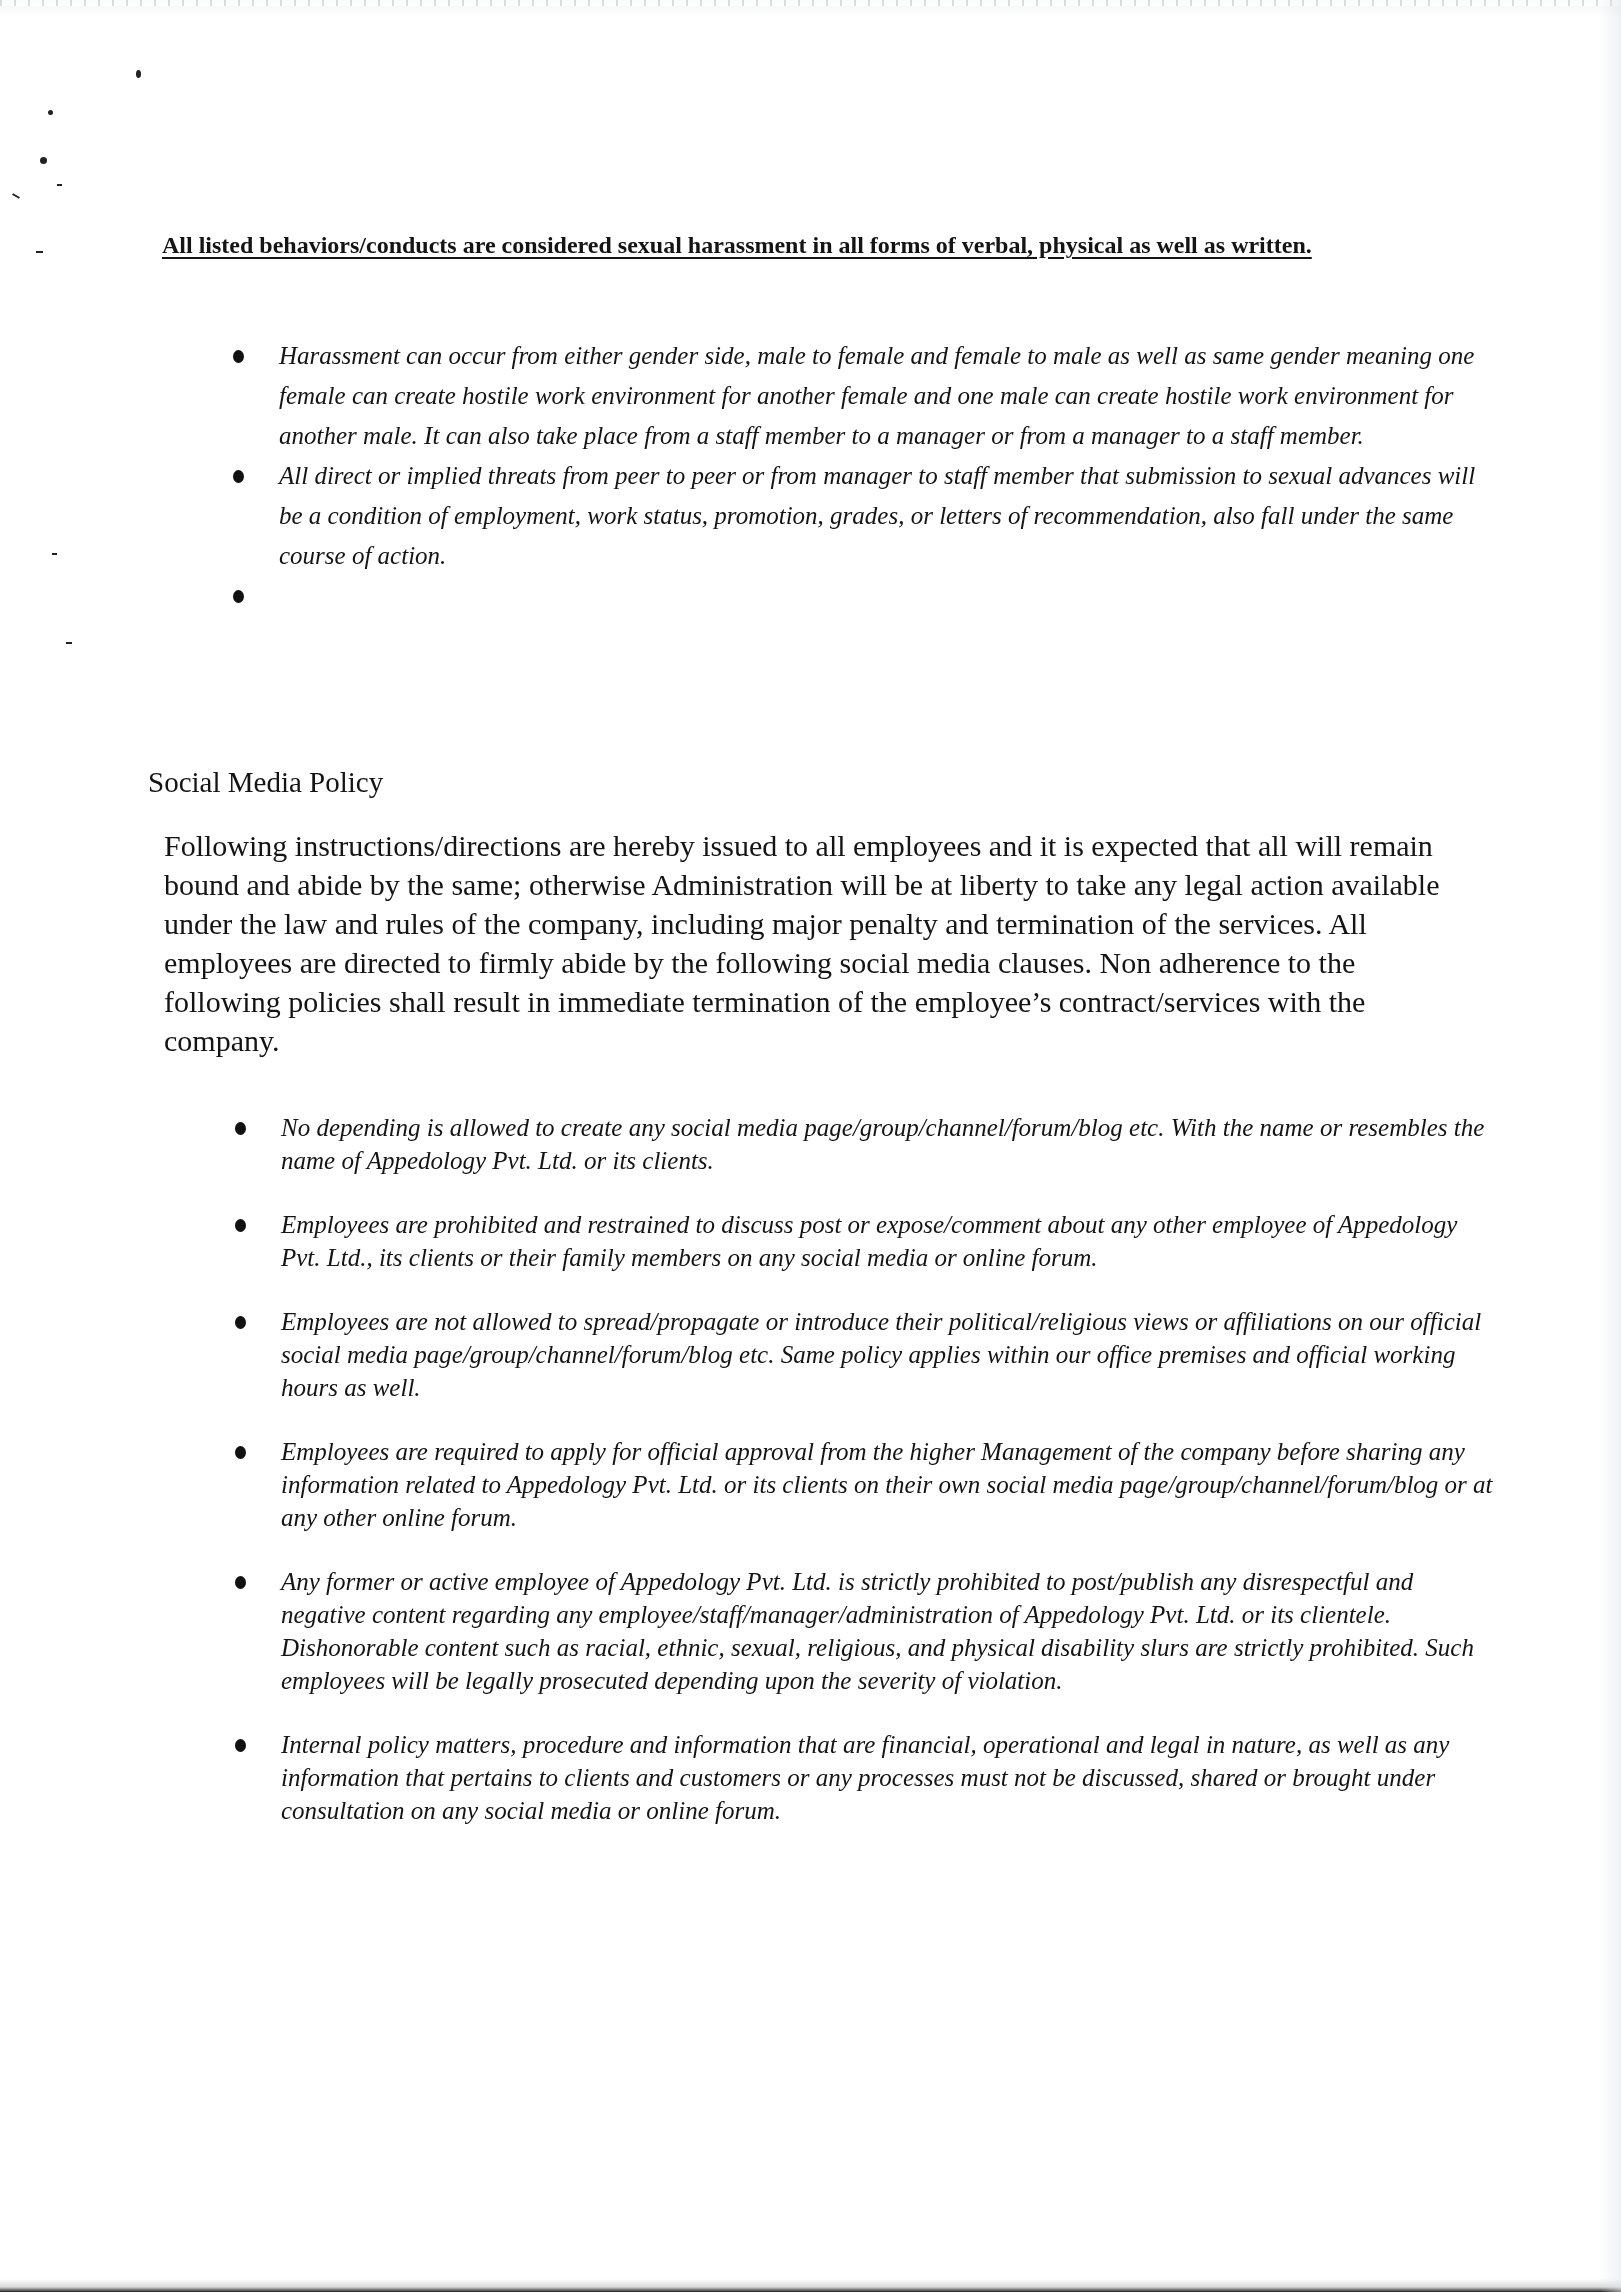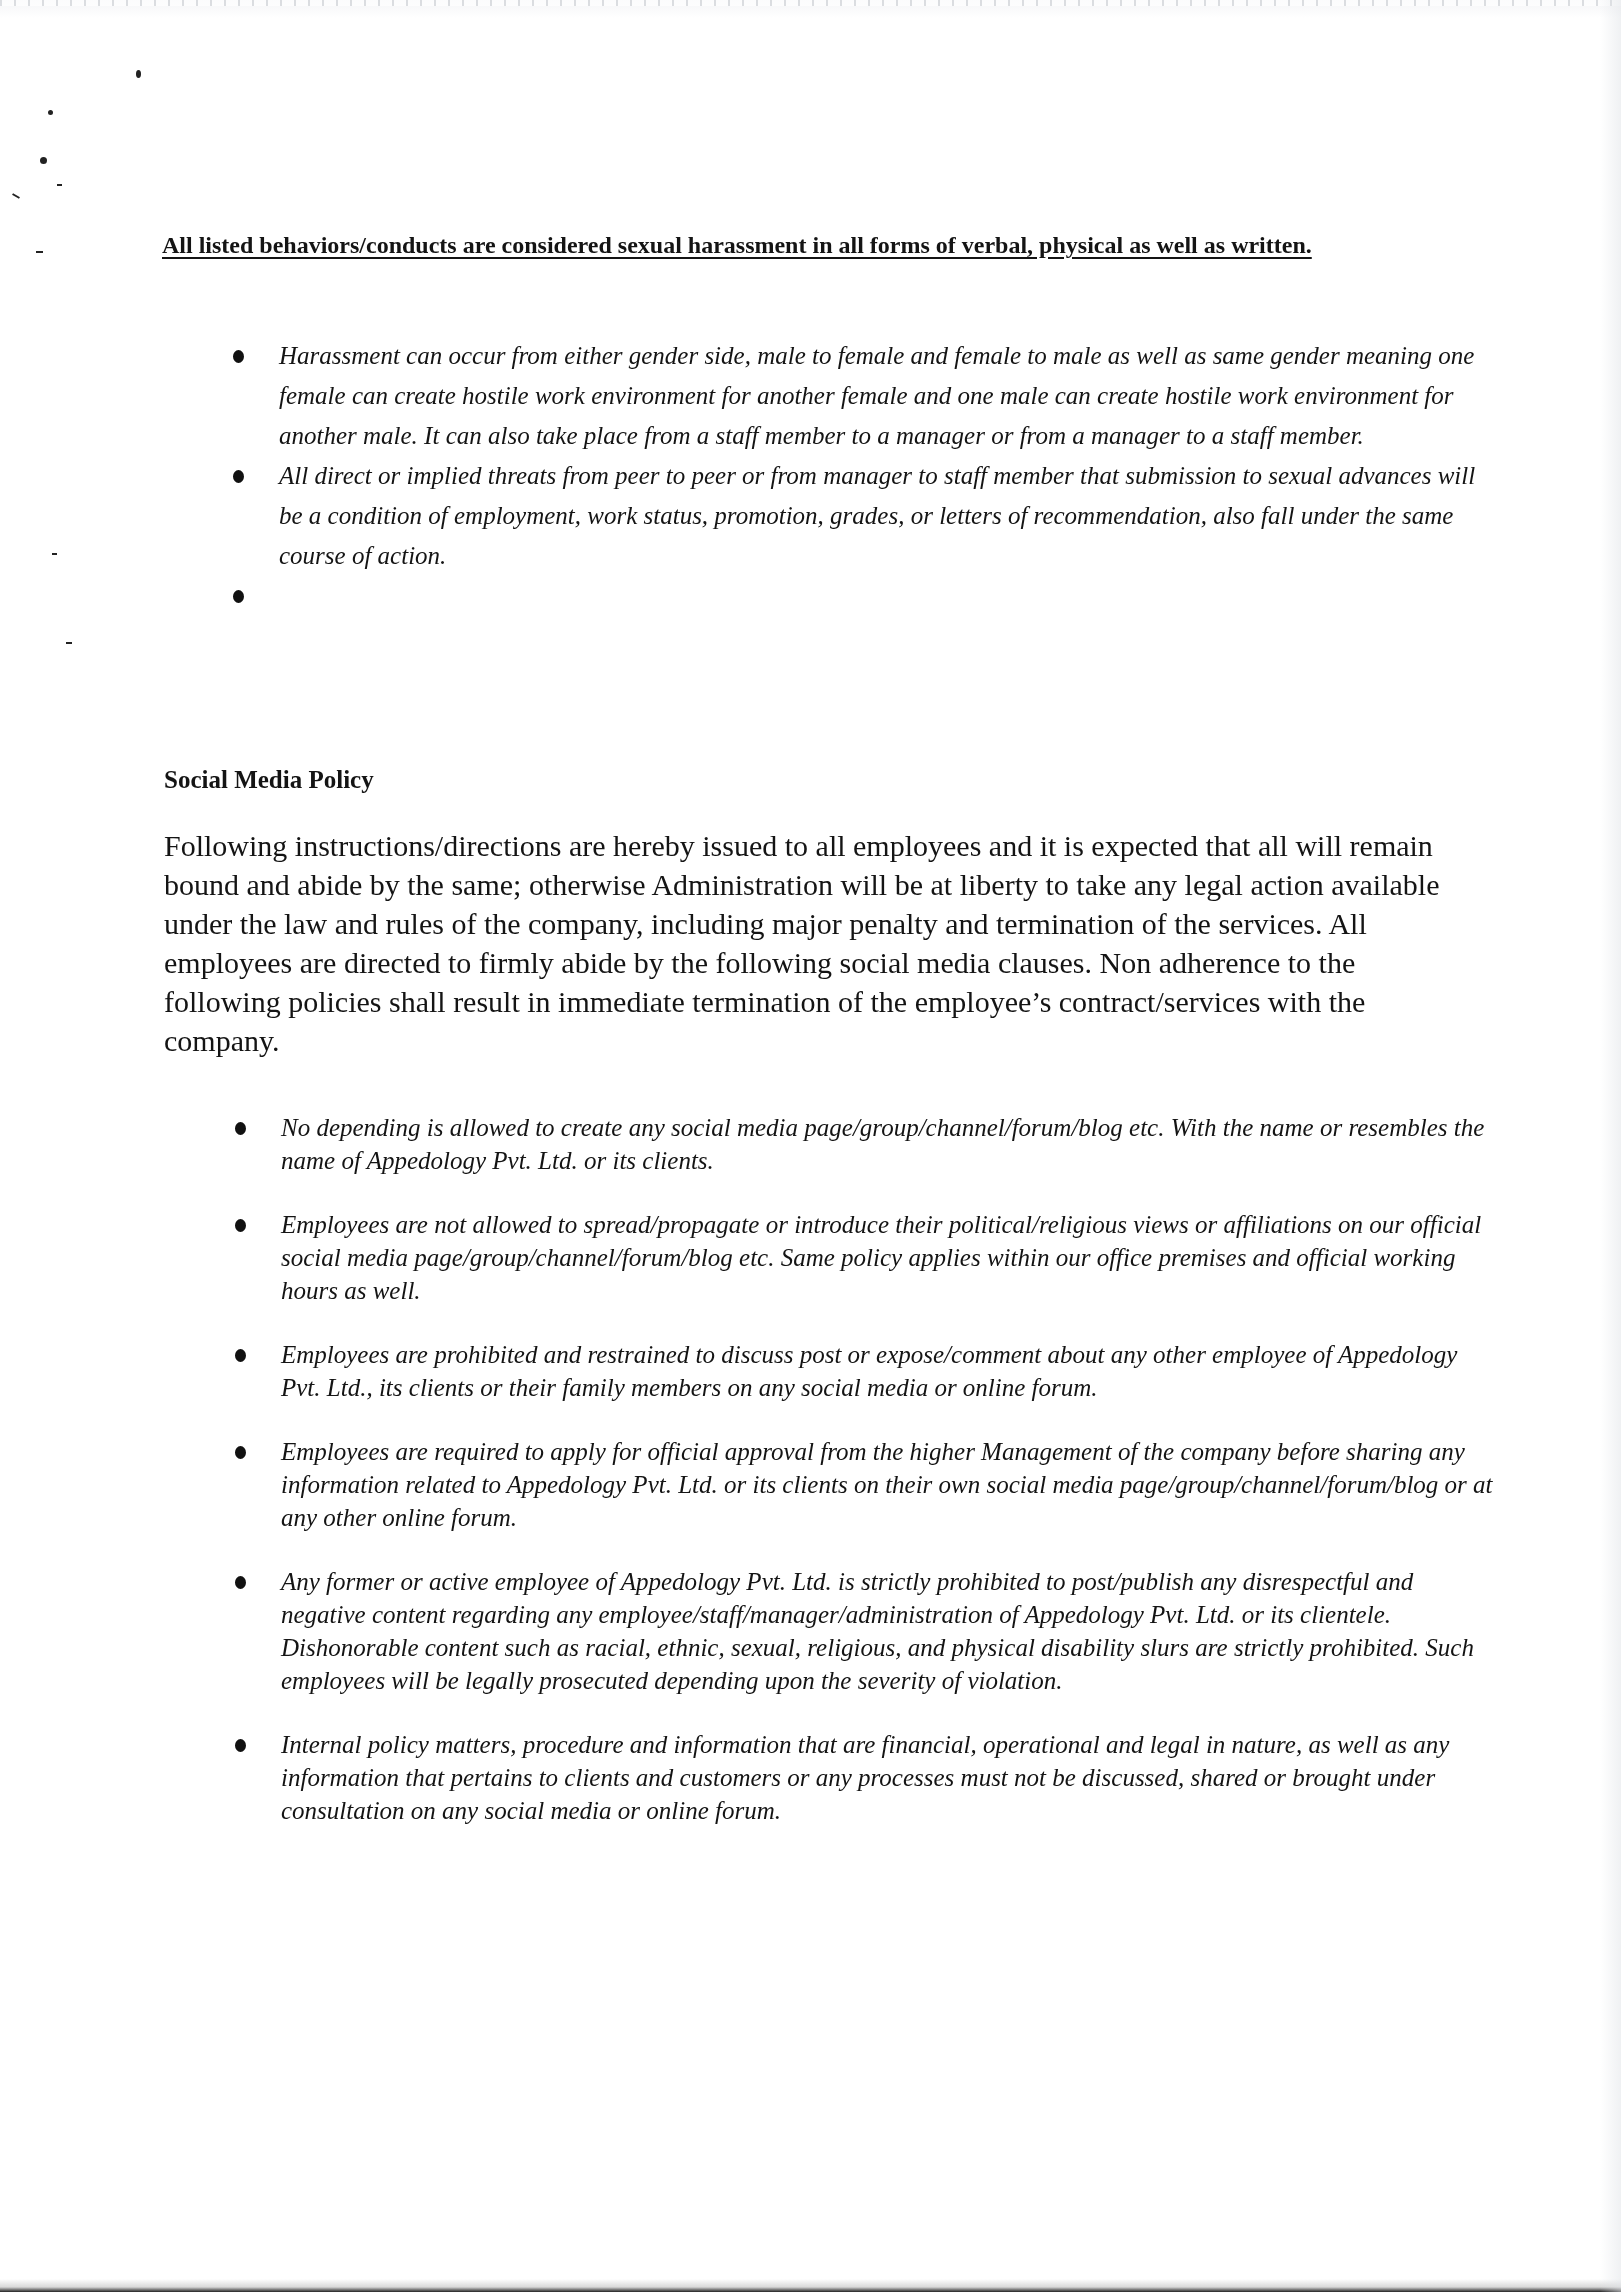--- a/index.html
+++ b/index.html
@@ -73,24 +73,24 @@
     .list-1 {
       left: 263px;
       top: 320px;
       width: 1204px;
       font-size: 25px;
       line-height: 40px;
     }
     .list-1 li .bullet-dot { top: 14px; }
     .section-heading {
       position: absolute;
-      left: 164px;
+      left: 148px;
       top: 766px;
-      font-size: 25px;
-      font-weight: bold;
+      font-size: 29px;
+      font-weight: normal;
     }
     .section-para {
       position: absolute;
       left: 164px;
       top: 826px;
       width: 1303px;
       font-size: 30px;
       line-height: 39px;
     }
     .list-2 {
@@ -139,25 +139,25 @@
 
   <div class="section-para">Following instructions/directions are hereby issued to all employees and it is expected that all will remain bound and abide by the same; otherwise Administration will be at liberty to take any legal action available under the law and rules of the company, including major penalty and termination of the services. All employees are directed to firmly abide by the following social media clauses. Non adherence to the following policies shall result in immediate termination of the employee’s contract/services with the company.</div>
 
   <ul class="bullets list-2">
     <li>
       <span class="bullet-dot"></span>
       <span>No depending is allowed to create any social media page/group/channel/forum/blog etc. With the name or resembles the name of Appedology Pvt. Ltd. or its clients.</span>
     </li>
     <li>
       <span class="bullet-dot"></span>
-      <span>Employees are not allowed to spread/propagate or introduce their political/religious views or affiliations on our official social media page/group/channel/forum/blog etc. Same policy applies within our office premises and official working hours as well.</span>
+      <span>Employees are prohibited and restrained to discuss post or expose/comment about any other employee of Appedology Pvt. Ltd., its clients or their family members on any social media or online forum.</span>
     </li>
     <li>
       <span class="bullet-dot"></span>
-      <span>Employees are prohibited and restrained to discuss post or expose/comment about any other employee of Appedology Pvt. Ltd., its clients or their family members on any social media or online forum.</span>
+      <span>Employees are not allowed to spread/propagate or introduce their political/religious views or affiliations on our official social media page/group/channel/forum/blog etc. Same policy applies within our office premises and official working hours as well.</span>
     </li>
     <li>
       <span class="bullet-dot"></span>
       <span>Employees are required to apply for official approval from the higher Management of the company before sharing any information related to Appedology Pvt. Ltd. or its clients on their own social media page/group/channel/forum/blog or at any other online forum.</span>
     </li>
     <li>
       <span class="bullet-dot"></span>
       <span>Any former or active employee of Appedology Pvt. Ltd. is strictly prohibited to post/publish any disrespectful and negative content regarding any employee/staff/manager/administration of Appedology Pvt. Ltd. or its clientele. Dishonorable content such as racial, ethnic, sexual, religious, and physical disability slurs are strictly prohibited. Such employees will be legally prosecuted depending upon the severity of violation.</span>
     </li>
     <li>

